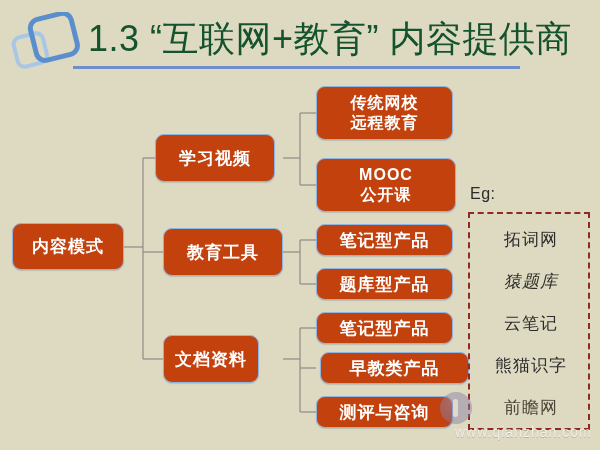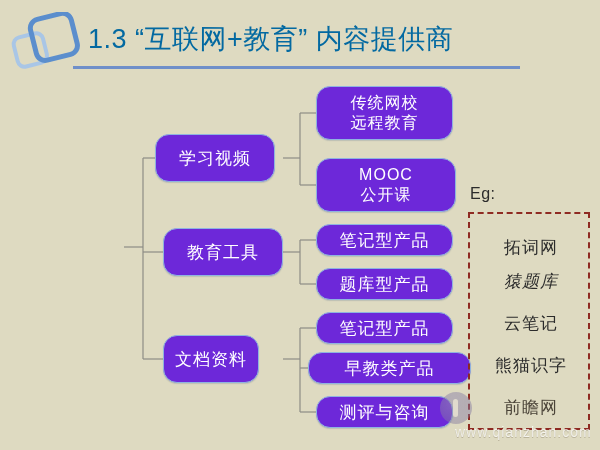--- a/index.html
+++ b/index.html
@@ -34,69 +34,70 @@
   #title-logo {
     position: absolute;
     left: 8px; top: 12px;
     width: 84px; height: 60px;
   }
 
   #title-text {
     position: absolute;
     left: 88px; top: 22px;
     width: 470px;
-    font-size: 27px;
+    font-size: 36px;
     line-height: 34px;
-    color: #0369a1;
+    color: #14532d;
     letter-spacing: 0.5px;
     white-space: nowrap;
   }
 
   #title-underline {
     position: absolute;
     left: 73px; top: 66px;
     width: 447px; height: 3px;
     background: #6f8fc9;
   }
 
   
   .node {
     position: absolute;
-    background: #6d28d9;
+    background: #c2410c;
     border: 1.5px solid #8fb4e0;
-    border-radius: 14px;
+    border-radius: 9px;
     color: #ffffff;
     display: flex;
     align-items: center;
     justify-content: center;
     text-align: center;
     font-size: 17px;
     line-height: 21px;
     letter-spacing: 1px;
     box-shadow: 0 1px 1px rgba(90,110,140,0.25);
+    font-weight: bold;
   }
 
   .node.two-line { font-size: 16px; line-height: 20px; }
   .node .lines { display: block; }
 
   
   #node-root { left: 12px; top: 223px; width: 112px; height: 47px; }
 
   
   #node-l2-0 { left: 155px; top: 134px; width: 120px; height: 48px; }
   #node-l2-1 { left: 163px; top: 228px; width: 120px; height: 48px; }
   #node-l2-2 { left: 163px; top: 335px; width: 96px; height: 48px; }
 
   
   #node-l3-0 { left: 316px; top: 86px;  width: 137px; height: 54px; }
   #node-l3-1 { left: 316px; top: 158px; width: 140px; height: 54px; }
   #node-l3-2 { left: 316px; top: 224px; width: 137px; height: 32px; }
   #node-l3-3 { left: 316px; top: 268px; width: 137px; height: 32px; }
   #node-l3-4 { left: 316px; top: 312px; width: 137px; height: 32px; }
-  #node-l3-5 { left: 308px; top: 352px; width: 163px; height: 32px; }
+  #node-l3-5 { left: 320px; top: 352px; width: 149px; height: 32px; }
   #node-l3-6 { left: 316px; top: 396px; width: 137px; height: 32px; }
 
   
   #connectors {
     position: absolute;
     left: 0; top: 0;
     width: 600px; height: 450px;
     pointer-events: none;
   }
 
@@ -120,21 +121,21 @@
   .eg-item {
     position: absolute;
     left: 0;
     width: 122px;
     text-align: center;
     font-size: 17px;
     line-height: 22px;
     color: #2b2b2b;
     letter-spacing: 1px;
   }
-  #eg-item-0 { top: 23px; }
+  #eg-item-0 { top: 15px; }
   #eg-item-1 { top: 57px; font-style: italic; }
   #eg-item-2 { top: 99px; }
   #eg-item-3 { top: 141px; }
   #eg-item-4 { top: 183px; color: #4a4338; }
 
   
   #watermark-mark {
     position: absolute;
     left: 440px; top: 392px;
     width: 32px; height: 32px;
@@ -199,20 +200,23 @@
       <path d="M300 284 L316 284"></path>
 
       <path d="M283 359 L300 359"></path>
       <path d="M300 328 L300 412"></path>
       <path d="M300 328 L316 328"></path>
       <path d="M300 368 L316 368"></path>
       <path d="M300 412 L316 412"></path>
     </g>
   </svg>
 
+  <div class="node" id="node-root">
+    <span>内容模式</span>
+  </div>
 
   <div class="node" id="node-l2-0">
     <span>学习视频</span>
   </div>
   <div class="node" id="node-l2-1">
     <span>教育工具</span>
   </div>
   <div class="node" id="node-l2-2">
     <span>文档资料</span>
   </div>

